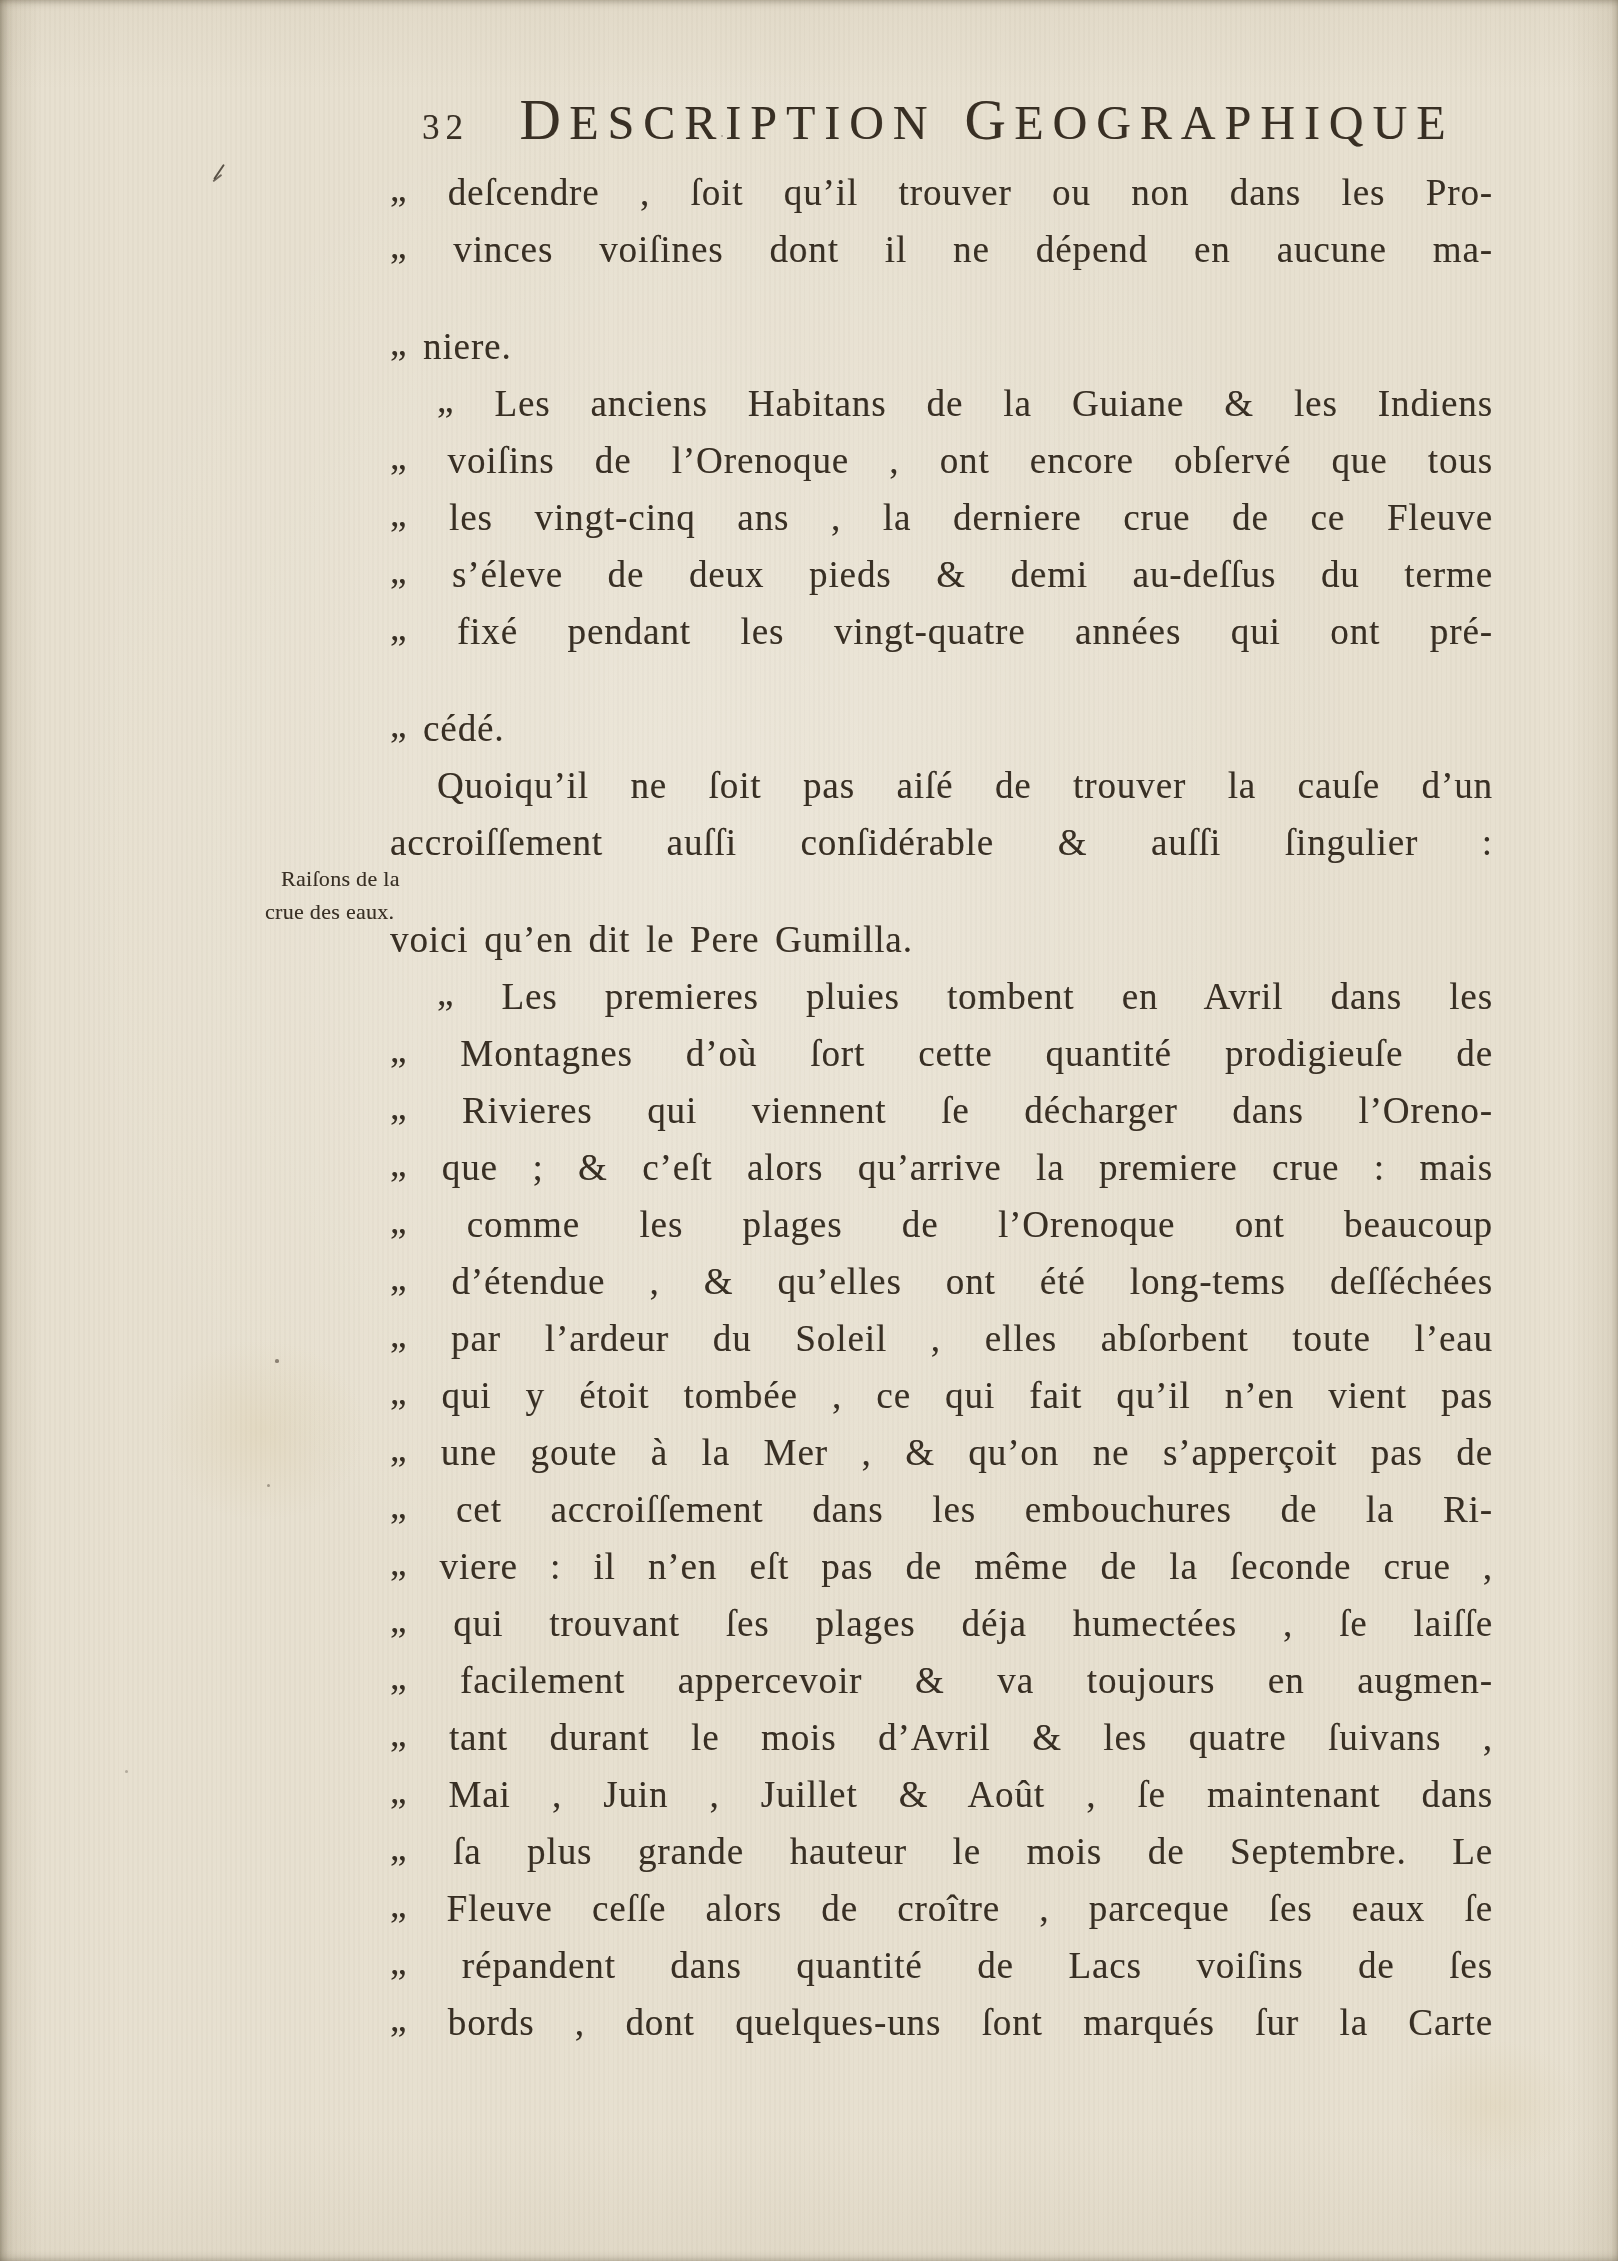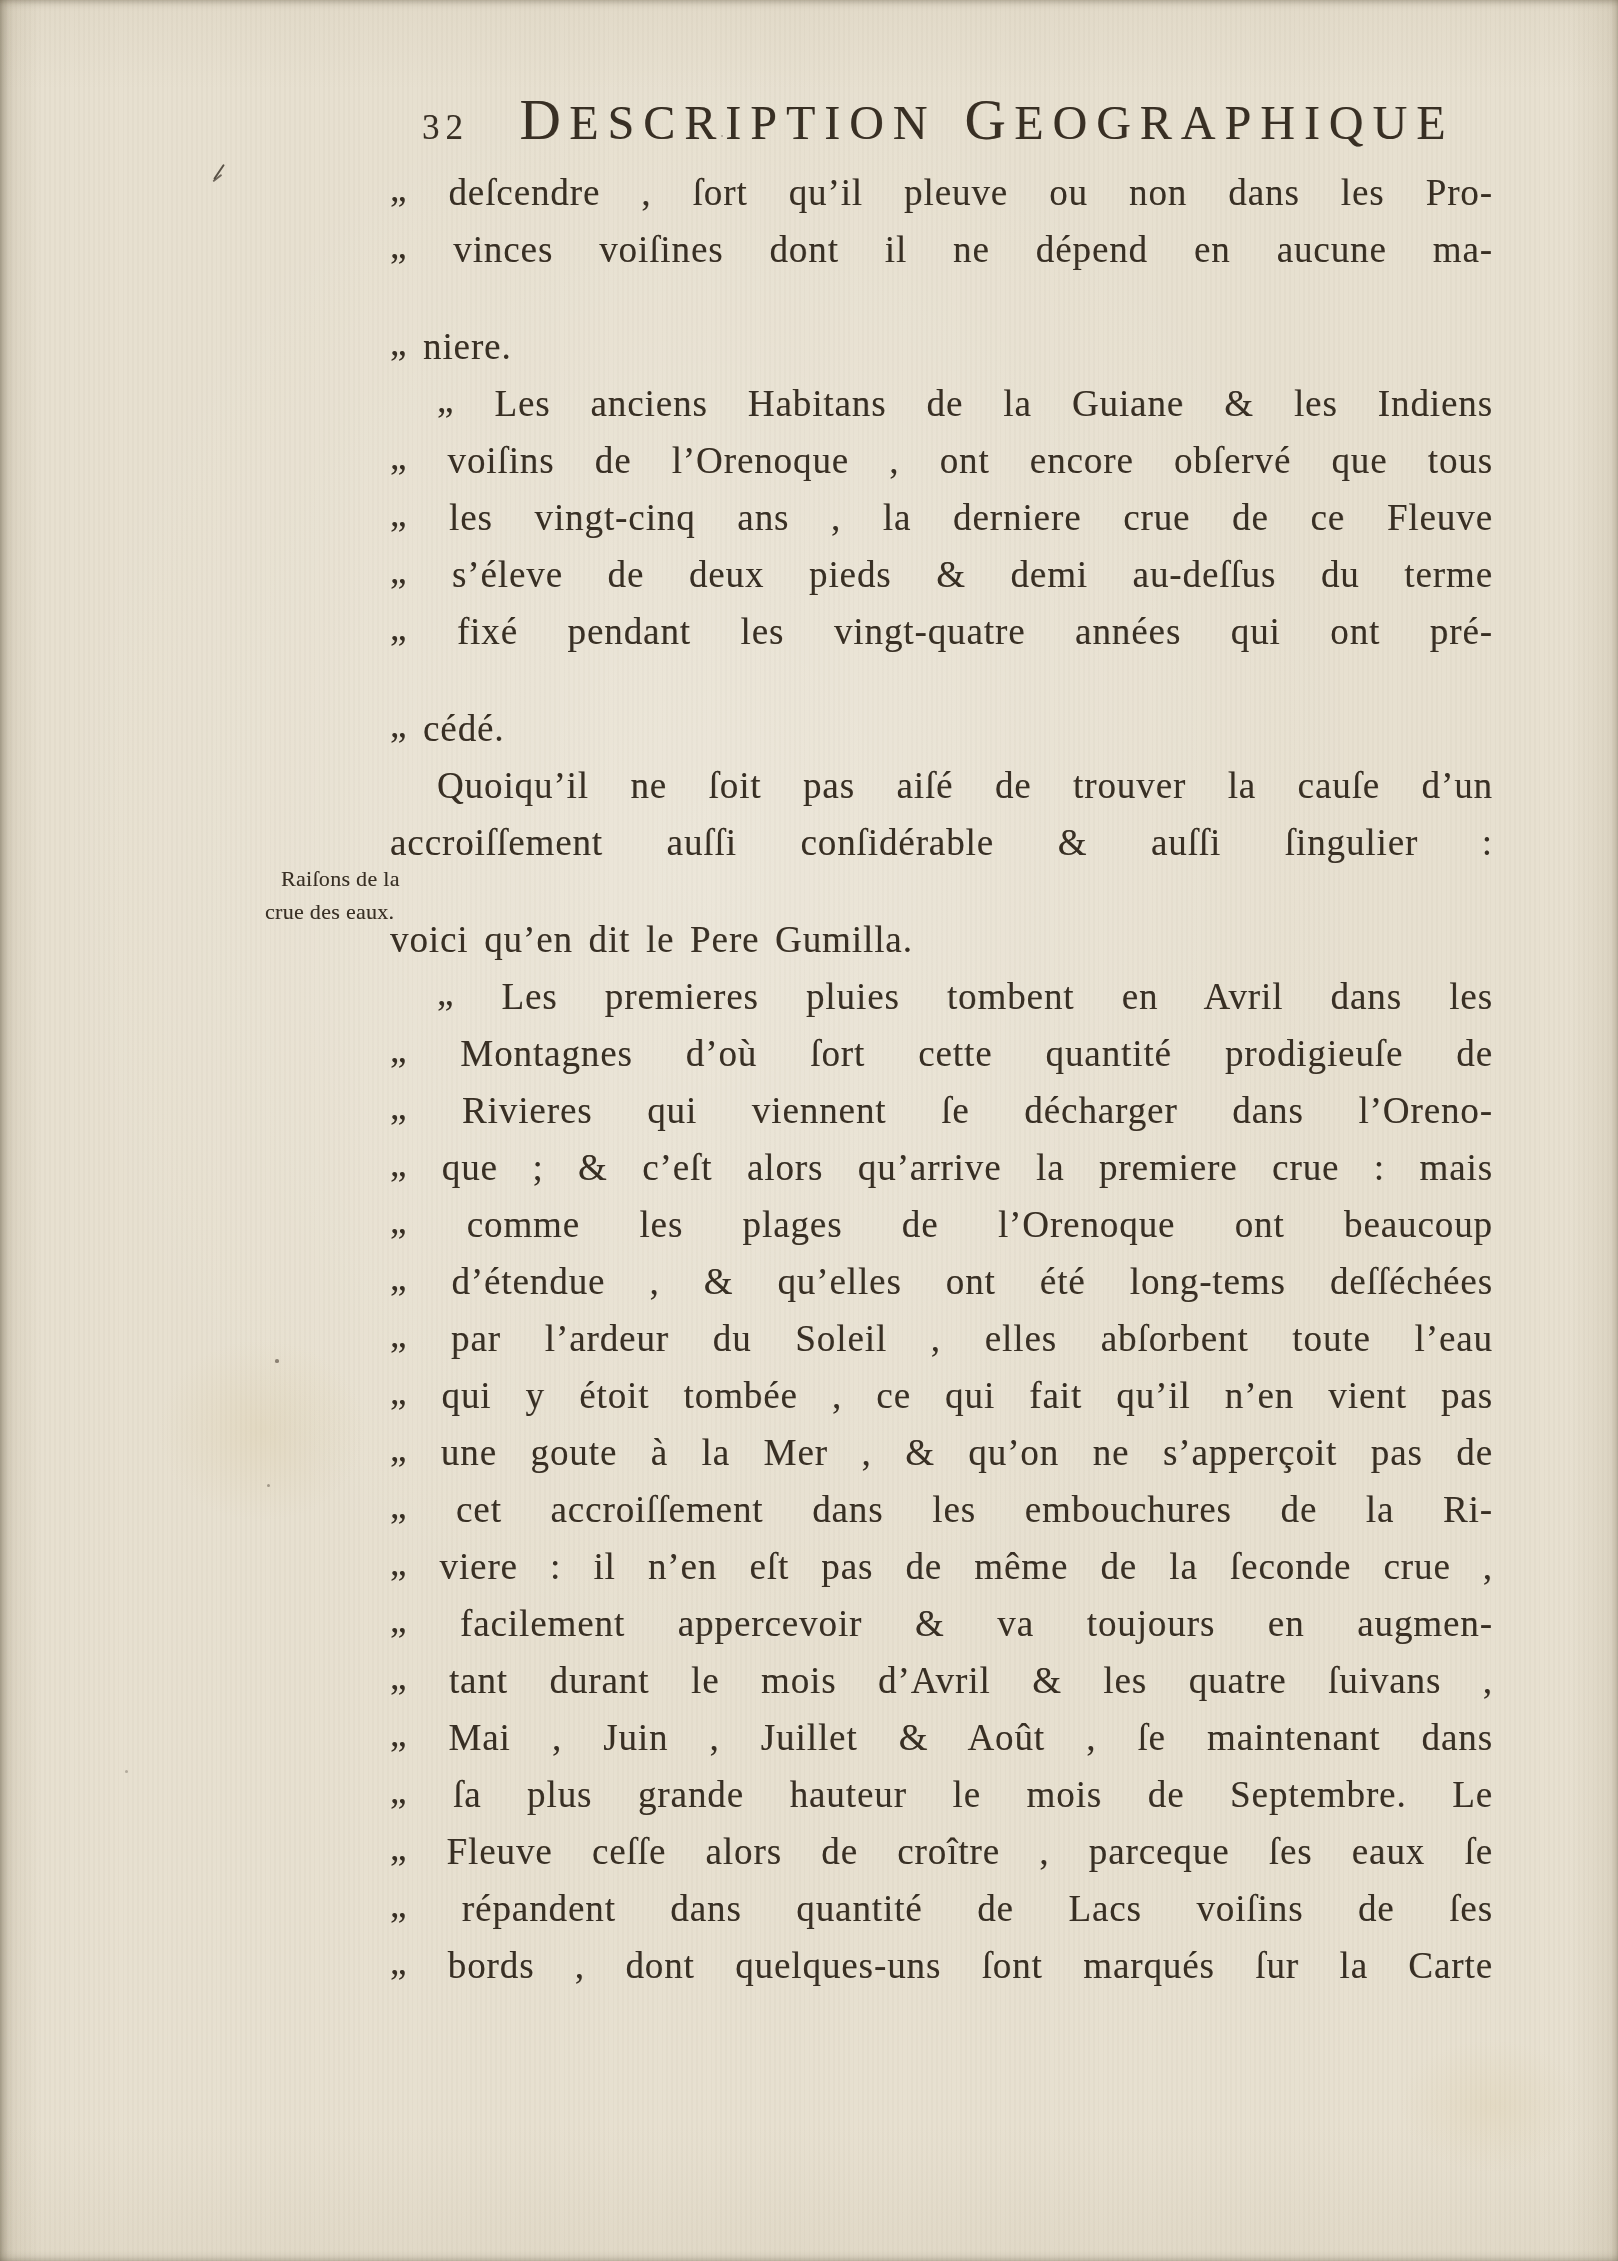--- a/index.html
+++ b/index.html
@@ -80,21 +80,21 @@
   <div class="pagenum ink">32</div>
 
   <div class="title ink"><span class="word"><span class="cap">D</span><span class="rest">escription</span></span><span class="word"><span class="cap">G</span><span class="rest">eographique</span></span></div>
 
   <aside class="margin-note ink">
       <div class="note-line">Raiſons de la</div>
       <div class="note-line">crue des eaux.</div>
     </aside>
 
   <main class="textblock ink">
-      <div class="line"><span class="q">„</span> <span>deſcendre , ſort qu’il pleuve ou non dans les Pro-</span></div>
+      <div class="line"><span class="q">„</span> <span>deſcendre , ſoit qu’il trouver ou non dans les Pro-</span></div>
       <div class="line"><span class="q">„</span> <span>vinces voiſines dont il ne dépend en aucune ma-</span></div>
       <div class="line end"><span class="q">„</span> <span>niere.</span></div>
       <div class="line indent"><span class="q">„</span> <span>Les anciens Habitans de la Guiane &amp; les Indiens</span></div>
       <div class="line"><span class="q">„</span> <span>voiſins de l’Orenoque , ont encore obſervé que tous</span></div>
       <div class="line"><span class="q">„</span> <span>les vingt-cinq ans , la derniere crue de ce Fleuve</span></div>
       <div class="line"><span class="q">„</span> <span>s’éleve de deux pieds &amp; demi au-deſſus du terme</span></div>
       <div class="line"><span class="q">„</span> <span>fixé pendant les vingt-quatre années qui ont pré-</span></div>
       <div class="line end"><span class="q">„</span> <span>cédé.</span></div>
       <div class="line indent"><span>Quoiqu’il ne ſoit pas aiſé de trouver la cauſe d’un</span></div>
       <div class="line"><span>accroiſſement auſſi conſidérable &amp; auſſi ſingulier :</span></div>
@@ -103,20 +103,21 @@
       <div class="line"><span class="q">„</span> <span>Montagnes d’où ſort cette quantité prodigieuſe de</span></div>
       <div class="line"><span class="q">„</span> <span>Rivieres qui viennent ſe décharger dans l’Oreno-</span></div>
       <div class="line"><span class="q">„</span> <span>que ; &amp; c’eſt alors qu’arrive la premiere crue : mais</span></div>
       <div class="line"><span class="q">„</span> <span>comme les plages de l’Orenoque ont beaucoup</span></div>
       <div class="line"><span class="q">„</span> <span>d’étendue , &amp; qu’elles ont été long-tems deſſéchées</span></div>
       <div class="line"><span class="q">„</span> <span>par l’ardeur du Soleil , elles abſorbent toute l’eau</span></div>
       <div class="line"><span class="q">„</span> <span>qui y étoit tombée , ce qui fait qu’il n’en vient pas</span></div>
       <div class="line"><span class="q">„</span> <span>une goute à la Mer , &amp; qu’on ne s’apperçoit pas de</span></div>
       <div class="line"><span class="q">„</span> <span>cet accroiſſement dans les embouchures de la Ri-</span></div>
       <div class="line"><span class="q">„</span> <span>viere : il n’en eſt pas de même de la ſeconde crue ,</span></div>
+      <div class="line"><span class="q">„</span> <span>qui trouvant ſes plages déja humectées , ſe laiſſe</span></div>
       <div class="line"><span class="q">„</span> <span>facilement appercevoir &amp; va toujours en augmen-</span></div>
       <div class="line"><span class="q">„</span> <span>tant durant le mois d’Avril &amp; les quatre ſuivans ,</span></div>
       <div class="line"><span class="q">„</span> <span>Mai , Juin , Juillet &amp; Août , ſe maintenant dans</span></div>
       <div class="line"><span class="q">„</span> <span>ſa plus grande hauteur le mois de Septembre. Le</span></div>
       <div class="line"><span class="q">„</span> <span>Fleuve ceſſe alors de croître , parceque ſes eaux ſe</span></div>
       <div class="line"><span class="q">„</span> <span>répandent dans quantité de Lacs voiſins de ſes</span></div>
       <div class="line"><span class="q">„</span> <span>bords , dont quelques-uns ſont marqués ſur la Carte</span></div>
     </main>
 
   <div class="artifact pen-mark-a"></div>

